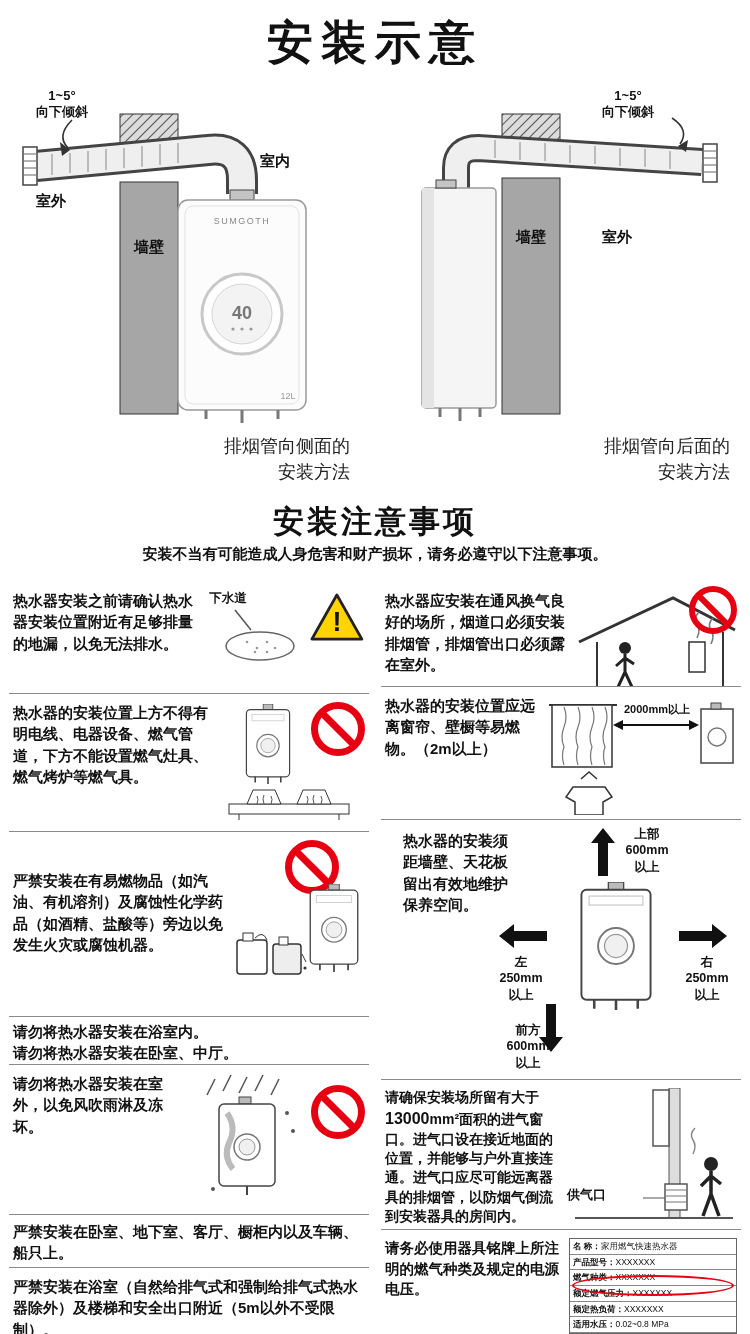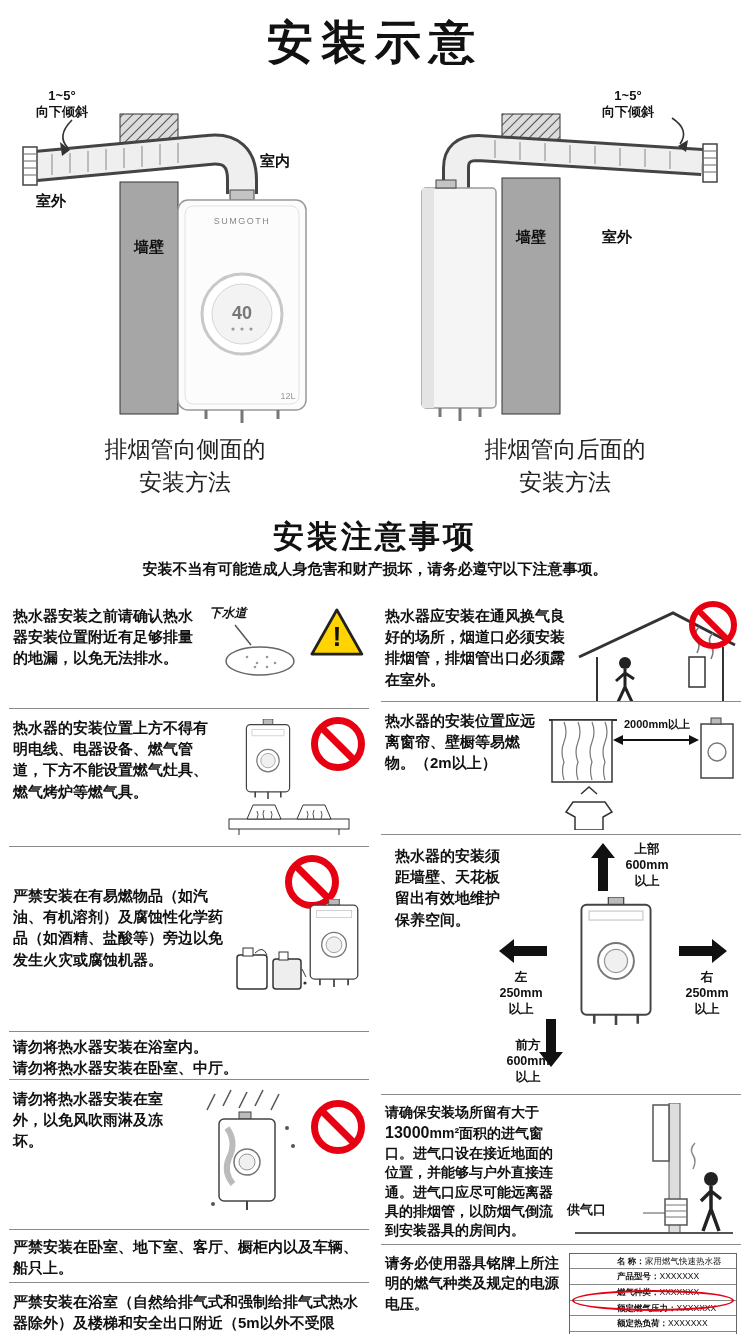--- a/index.html
+++ b/index.html
@@ -5,21 +5,21 @@
   html,body{margin:0;padding:0;background:#fff;}
   .page{position:relative;width:750px;height:1334px;overflow:hidden;background:#fff;
         font-family:"Liberation Sans","DejaVu Sans",sans-serif;color:#111;}
   .main-title{margin:0;padding-top:12px;text-align:center;font-size:46px;font-weight:800;letter-spacing:8px;}
   .diagrams{display:flex;justify-content:center;gap:50px;margin-top:14px;}
   .diagram{position:relative;width:330px;}
   .stage{position:relative;width:330px;height:335px;}
   .stage svg{position:absolute;left:0;top:0;}
   .lbl{position:absolute;font-weight:700;font-size:15px;white-space:pre-line;text-align:center;line-height:1.25;}
   .lbl.tilt{font-size:13px;}
-  .caption{margin-top:10px;text-align:center;font-size:23px;line-height:1.45;white-space:pre-line;color:#222;}
+  .caption{margin-top:10px;text-align:right;font-size:18px;line-height:1.45;white-space:pre-line;color:#222;}
   .section-title{margin:16px 0 2px;text-align:center;font-size:31px;font-weight:800;letter-spacing:3px;}
   .section-subtitle{margin:2px 0 0;text-align:center;font-size:15px;font-weight:700;}
   .warnings{display:flex;gap:12px;padding:0 9px;margin-top:18px;}
   .col{width:360px;}
   .wrow{position:relative;border-bottom:1px solid #8a8a8a;padding:8px 4px;box-sizing:border-box;overflow:hidden;}
   .wtext{font-size:15px;line-height:1.42;font-weight:600;white-space:pre-line;margin:0;}
   .lr1{height:112px;display:flex;gap:4px;}
   .lr2{height:138px;display:flex;gap:6px;}
   .lr3{height:185px;}
   .lr4{height:48px;padding-top:4px;}
@@ -36,21 +36,21 @@
   .no-sign.sm{width:48px;height:48px;border-width:6px;}
   .no-sign.sm::after{width:40px;height:6px;}
   .visual{position:relative;flex:0 0 auto;}
   .drain-label{font-size:12.5px;font-weight:700;position:absolute;left:4px;top:0;}
   .clr-label{position:absolute;font-size:12.5px;font-weight:600;line-height:1.3;text-align:center;white-space:pre-line;}
   .arr{position:absolute;}
   .bignum{font-weight:800;font-size:16px;}
   .plate{position:relative;width:168px;border:1.5px solid #666;box-sizing:border-box;font-size:8.5px;line-height:1.25;flex:0 0 auto;align-self:flex-start;}
   .prow{display:flex;border-bottom:1px solid #888;padding:2px 3px;}
   .prow:last-child{border-bottom:none;}
-  .pk{white-space:nowrap;font-weight:700;margin-left:44px;}
+  .pk{white-space:nowrap;font-weight:700;}
   .pv{flex:1;}
   .oval{position:absolute;left:2px;top:36px;width:158px;height:17px;border:2px solid #e60012;border-radius:50%;}
   .gas-label{position:absolute;left:2px;top:98px;font-size:13px;font-weight:700;}
 </style>
 </head>
 <body>
 
 <div class="page">
 
   <h1 class="main-title">安装示意</h1>
@@ -169,21 +169,21 @@
 
   <h2 class="section-title">安装注意事项</h2>
   <p class="section-subtitle">安装不当有可能造成人身危害和财产损坏，请务必遵守以下注意事项。</p>
 
   <div class="warnings">
 
     <div class="col">
 
       <div class="wrow lr1">
         <p class="wtext" style="width:196px;">热水器安装之前请确认热水器安装位置附近有足够排量的地漏，以免无法排水。</p>
-        <div class="visual" style="width:100px;height:92px;font-style:italic;">
+        <div class="visual" style="width:100px;height:92px;">
           <div class="drain-label">下水道</div>
           <svg width="100" height="92" viewBox="0 0 100 92">
             <line x1="30" y1="20" x2="46" y2="40" stroke="#555" stroke-width="1.5"></line>
             <ellipse cx="55" cy="56" rx="34" ry="14" fill="none" stroke="#666" stroke-width="1.5"></ellipse>
             <g fill="#999">
               <circle cx="42" cy="52" r="1.3"></circle>
                 <circle cx="52" cy="58" r="1.3"></circle>
               <circle cx="62" cy="52" r="1.3"></circle>
                 <circle cx="70" cy="58" r="1.3"></circle>
               <circle cx="50" cy="62" r="1.3"></circle>
@@ -329,21 +329,21 @@
             <rect x="154" y="14" width="32" height="54" fill="#fff" stroke="#444" stroke-width="1.5"></rect>
             <rect x="164" y="8" width="10" height="6" fill="#bbb" stroke="#444"></rect>
             <circle cx="170" cy="42" r="9" fill="none" stroke="#777" stroke-width="1.4"></circle>
             <path d="M34 84 l8 -7 l8 7" fill="none" stroke="#333" stroke-width="1.5"></path>
             <path d="M26 92 h32 l7 10 l-9 5 v13 h-28 v-13 l-9 -5 z" fill="#fff" stroke="#333" stroke-width="1.5"></path>
           </svg>
         </div>
       </div>
 
       <div class="wrow rr3">
-        <p class="wtext" style="width:118px;position:absolute;left:14px;top:10px;">热水器的安装须距墙壁、天花板留出有效地维护保养空间。</p>
+        <p class="wtext" style="width:118px;position:absolute;left:22px;top:10px;">热水器的安装须距墙壁、天花板留出有效地维护保养空间。</p>
         <div style="position:absolute;left:100px;top:2px;width:258px;height:252px;">
           <div style="position:absolute;left:95px;top:60px;">
             <svg width="80" height="128" viewBox="0 0 60 100">
               <rect x="24" y="0" width="12" height="6" fill="#bbb" stroke="#444"></rect>
               <rect x="3" y="6" width="54" height="86" rx="4" fill="#fff" stroke="#444" stroke-width="1.5"></rect>
               <rect x="9" y="11" width="42" height="7" fill="none" stroke="#ccc"></rect>
               <circle cx="30" cy="50" r="14" fill="none" stroke="#777" stroke-width="1.5"></circle>
               <circle cx="30" cy="50" r="9" fill="#f0f0f0" stroke="#999"></circle>
               <line x1="13" y1="92" x2="13" y2="99" stroke="#444" stroke-width="2"></line>
               <line x1="30" y1="92" x2="30" y2="100" stroke="#444" stroke-width="2"></line>

